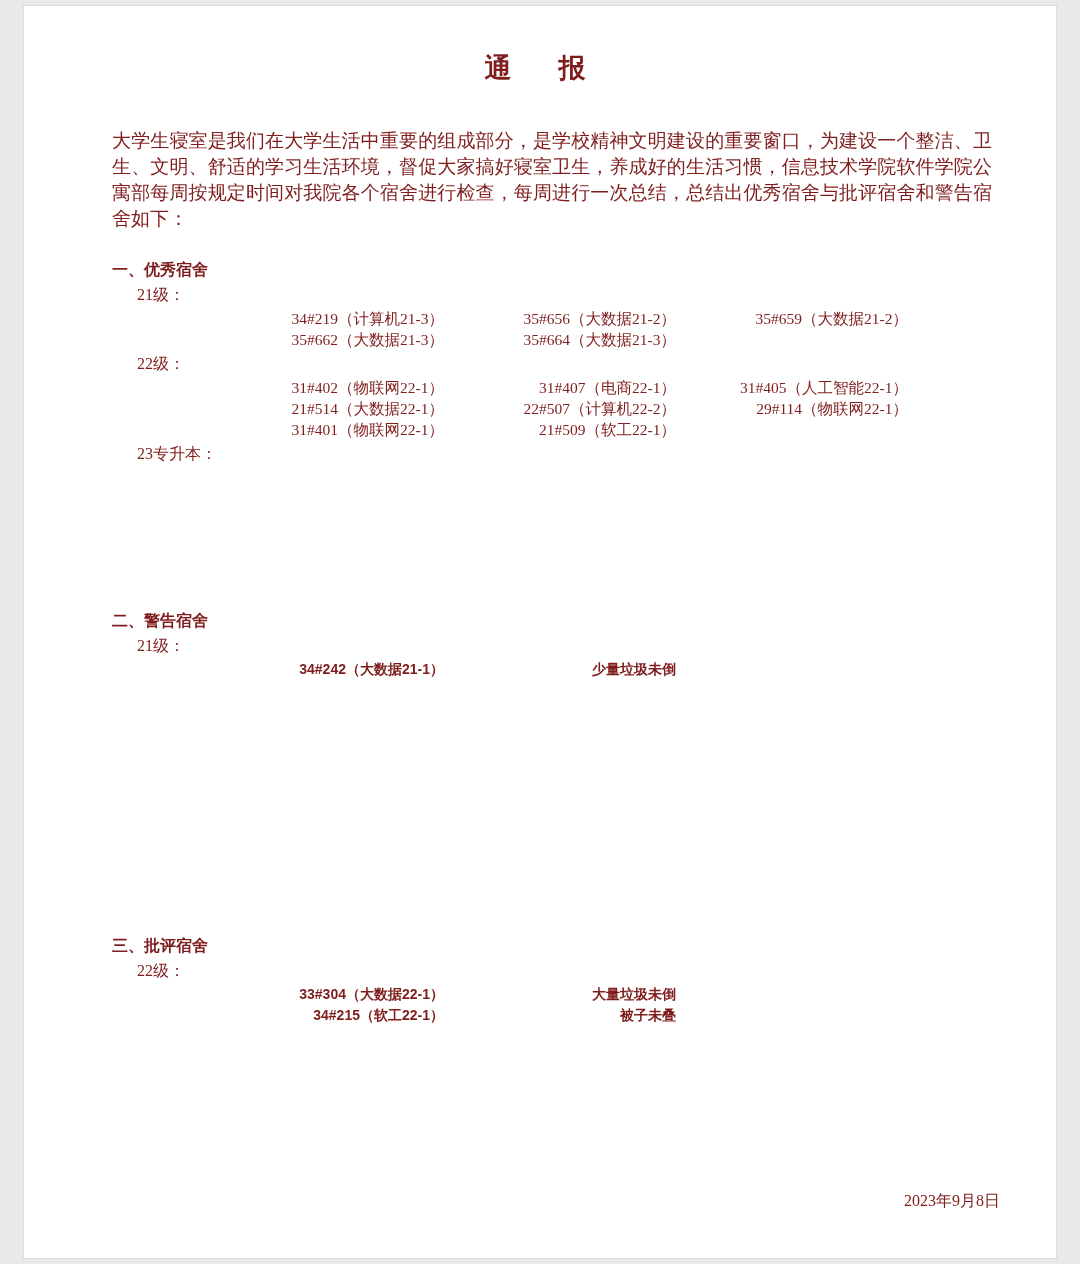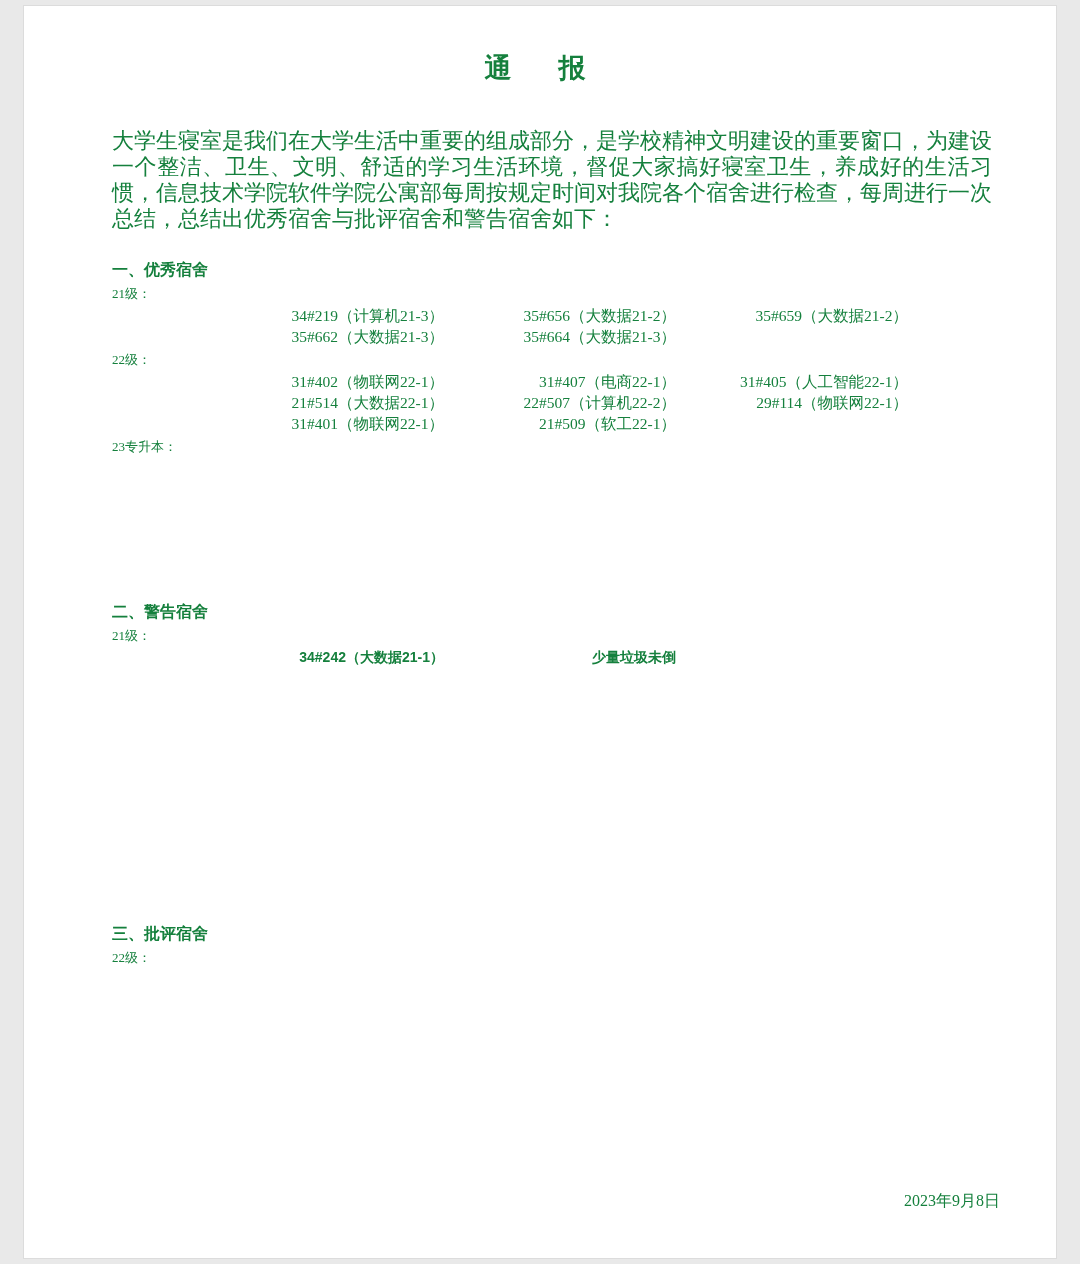--- a/index.html
+++ b/index.html
@@ -12,50 +12,51 @@
   }
   .page {
     position: absolute;
     left: 24px;
     top: 6px;
     width: 1032px;
     height: 1252px;
     background: #ffffff;
     box-shadow: 0 0 0 1px #dcdcdc;
     font-family: "Liberation Serif", serif;
-    color: #15803d;
+    color: #7f1d1d;
   }
   .doc-title {
     text-align: center;
     font-family: "Liberation Sans", sans-serif;
     font-weight: bold;
     font-size: 27px;
     letter-spacing: 10px;
     margin-top: 44px;
     margin-bottom: 0;
   }
   .intro {
     margin: 42px 64px 0 88px;
-    font-size: 22px;
+    font-size: 19px;
     line-height: 26px;
     text-align: justify;
     text-justify: inter-ideograph;
   }
   .section {
     margin: 0 0 0 88px;
   }
   .section-head {
     font-family: "Liberation Sans", sans-serif;
     font-weight: bold;
     font-size: 16px;
     margin-top: 28px;
   }
   .grade-label {
-    font-size: 13px;
+    font-size: 16px;
     margin-top: 4px;
+    margin-left: 25px;
   }
   .rooms {
     margin-top: 2px;
     text-align: right;
   }
   .room-row {
     display: flex;
     font-size: 15.5px;
     line-height: 21px;
     margin-left: 100px;
@@ -145,19 +146,29 @@
         <span class="room-cell">少量垃圾未倒</span>
       </div>
     </div>
   </div>
 
   <div class="spacer-b"></div>
 
   <div class="section">
     <div class="section-head">三、批评宿舍</div>
     <div class="grade-label">22级：</div>
+    <div class="rooms">
+      <div class="bold-row">
+        <span class="room-cell">33#304（大数据22-1）</span>
+        <span class="room-cell">大量垃圾未倒</span>
+      </div>
+      <div class="bold-row">
+        <span class="room-cell">34#215（软工22-1）</span>
+        <span class="room-cell">被子未叠</span>
+      </div>
+    </div>
   </div>
 
   <div class="footer">
     <div>2023年9月8日</div>
   </div>
 
 </div>
 
 </body></html>

